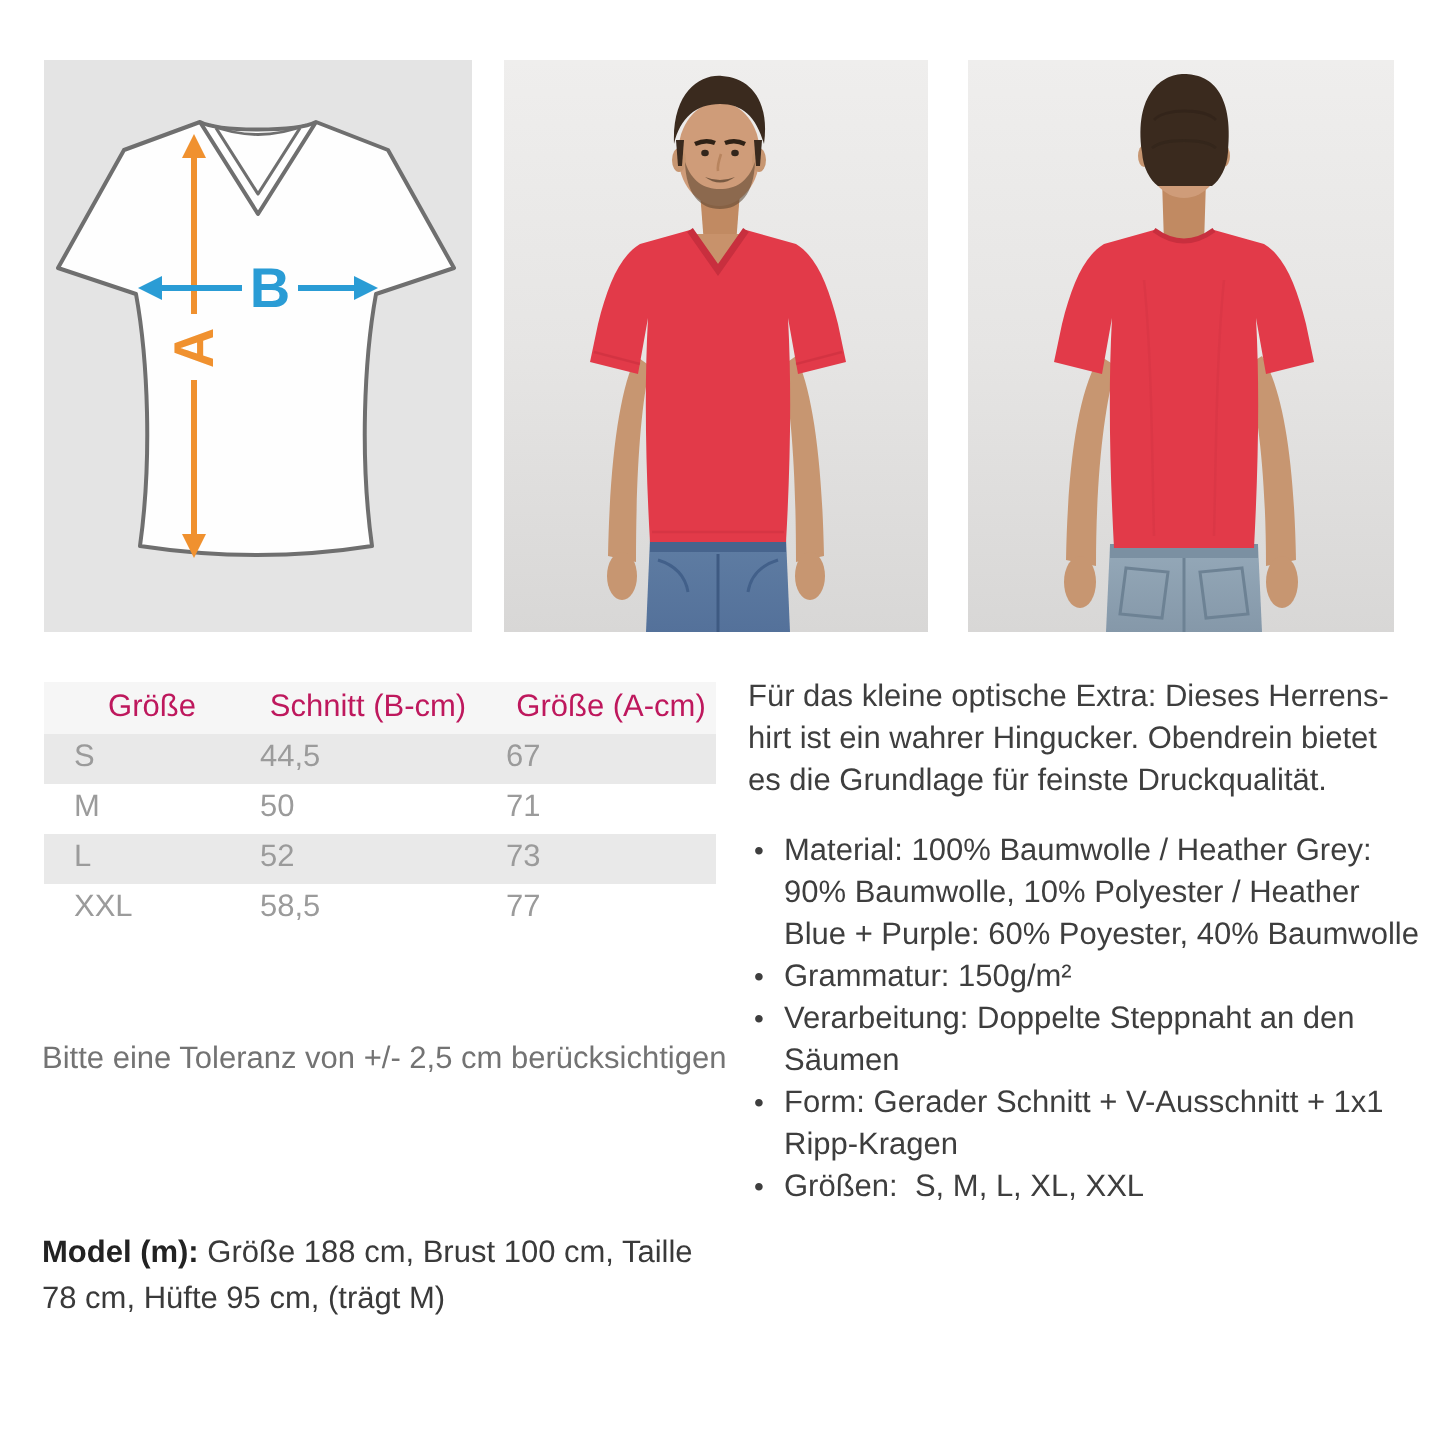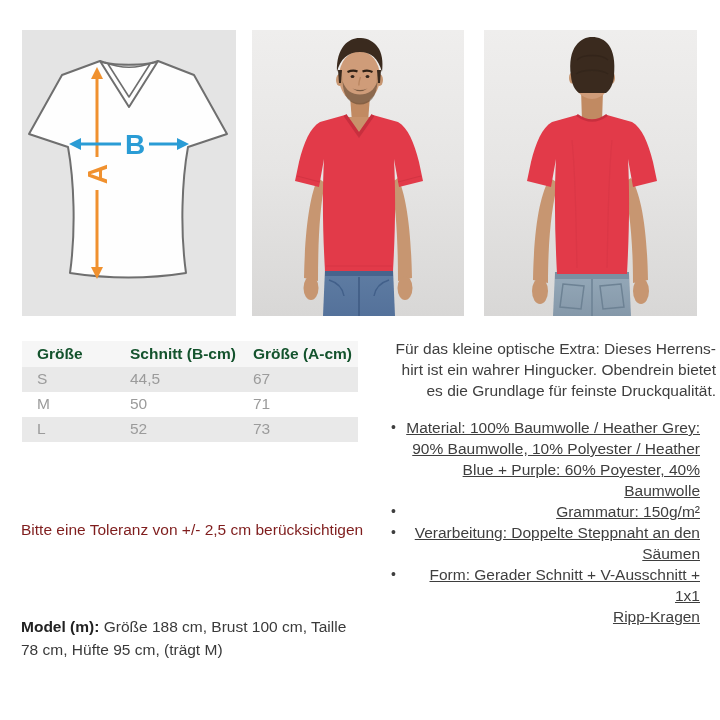--- a/index.html
+++ b/index.html
@@ -14,37 +14,37 @@
   #panel-diagram{left:22px;width:214px;background:#e4e4e4;}
   #panel-front{left:252px;width:212px;}
   #panel-back{left:484px;width:213px;}
 
   
   .size-table-wrap{position:absolute;left:22px;top:341px;width:336px;}
   table.size-table{border-collapse:collapse;width:336px;font-size:15.5px;}
   table.size-table col.c1{width:93px;}
   table.size-table col.c2{width:123px;}
   table.size-table col.c3{width:120px;}
-  table.size-table th{font-weight:700;color:#14532d;background:#f6f6f6;
-      text-align:left;padding:4px 0 4px 15px;line-height:18px;}
+  table.size-table th{font-weight:400;color:#be185d;background:#f6f6f6;
+      text-align:center;padding:4px 0 4px 15px;line-height:18px;}
   table.size-table td{color:#9b9b9b;text-align:left;padding:3px 0 4px 15px;line-height:18px;}
   table.size-table tbody tr:nth-child(odd){background:#e9e9e9;}
 
   .tolerance{position:absolute;left:21px;top:503px;width:350px;
-      font-size:15.5px;line-height:21px;color:#7f1d1d;}
+      font-size:15.5px;line-height:21px;color:#737373;}
 
   .model-info{position:absolute;left:21px;top:599px;width:352px;
       font-size:15.5px;line-height:23px;color:#3a3a3a;white-space:pre-line;}
   .model-info .lbl{font-weight:700;color:#222;}
 
   
   .details{position:absolute;left:374px;top:338px;width:342px;
-      font-size:15.5px;line-height:21px;color:#3e3e3e;text-align:right;}
+      font-size:15.5px;line-height:21px;color:#3e3e3e;}
   .details .intro{margin:0 0 14px 0;white-space:pre-line;}
-  .details ul{list-style:none;margin:16px;padding:0;text-decoration:underline;}
+  .details ul{list-style:none;margin:2px;padding:0;}
   .details li{position:relative;padding-left:16px;white-space:pre-line;}
   .details li::before{content:"\2022";position:absolute;left:1px;top:0;
       font-size:14px;line-height:21px;color:#3e3e3e;}
 </style>
 </head>
 <body>
 
 <div class="page">
 
   <figure class="panel" id="panel-diagram">
@@ -211,20 +211,25 @@
         <tr>
           <td>M</td>
           <td>50</td>
           <td>71</td>
         </tr>
         <tr>
           <td>L</td>
           <td>52</td>
           <td>73</td>
         </tr>
+        <tr>
+          <td>XXL</td>
+          <td>58,5</td>
+          <td>77</td>
+        </tr>
       </tbody>
     </table>
   </div>
 
   <p class="tolerance">Bitte eine Toleranz von +/- 2,5 cm berücksichtigen</p>
 
   <p class="model-info"><span class="lbl">Model (m):</span><span> Größe 188 cm, Brust 100 cm, Taille
 78 cm, Hüfte 95 cm, (trägt M)</span></p>
 
   <section class="details">
@@ -233,16 +238,17 @@
 es die Grundlage für feinste Druckqualität.</p>
     <ul>
       <li>Material: 100% Baumwolle / Heather Grey:
 90% Baumwolle, 10% Polyester / Heather
 Blue + Purple: 60% Poyester, 40% Baumwolle</li>
       <li>Grammatur: 150g/m²</li>
       <li>Verarbeitung: Doppelte Steppnaht an den
 Säumen</li>
       <li>Form: Gerader Schnitt + V-Ausschnitt + 1x1
 Ripp-Kragen</li>
+      <li>Größen:&nbsp; S, M, L, XL, XXL</li>
     </ul>
   </section>
 
 </div>
 
 </body></html>

